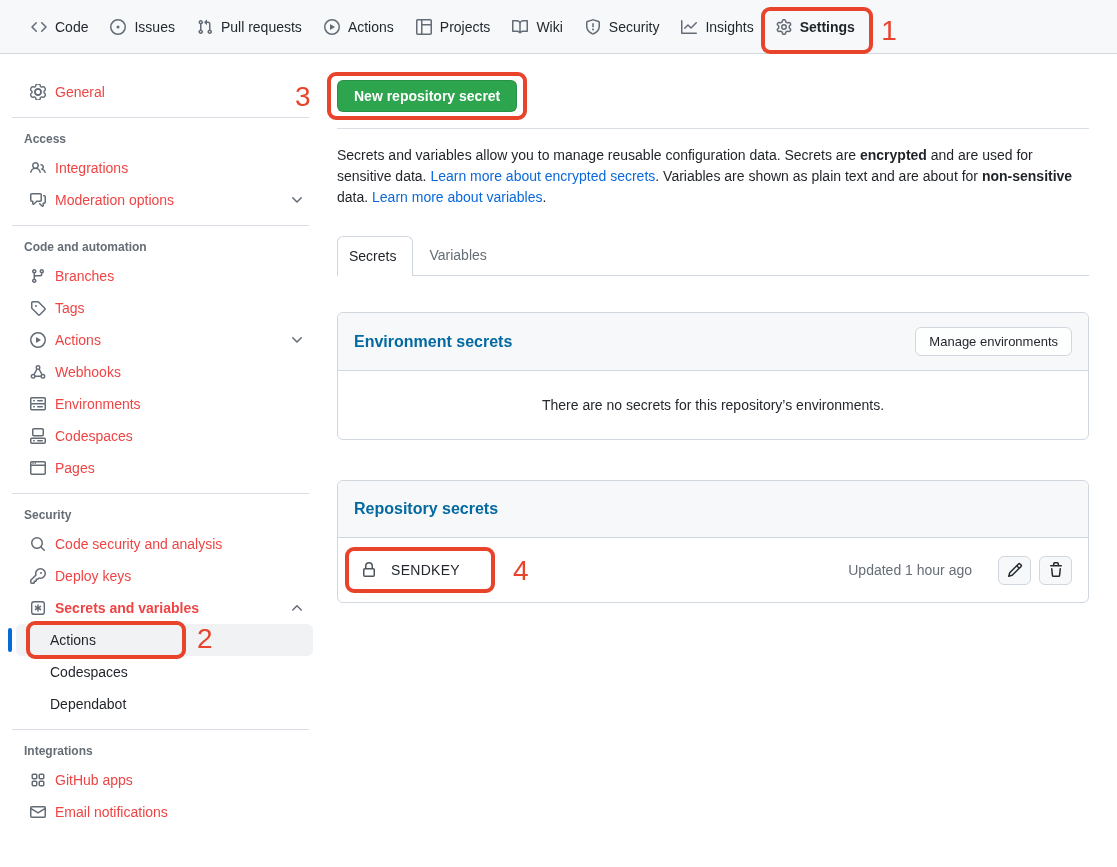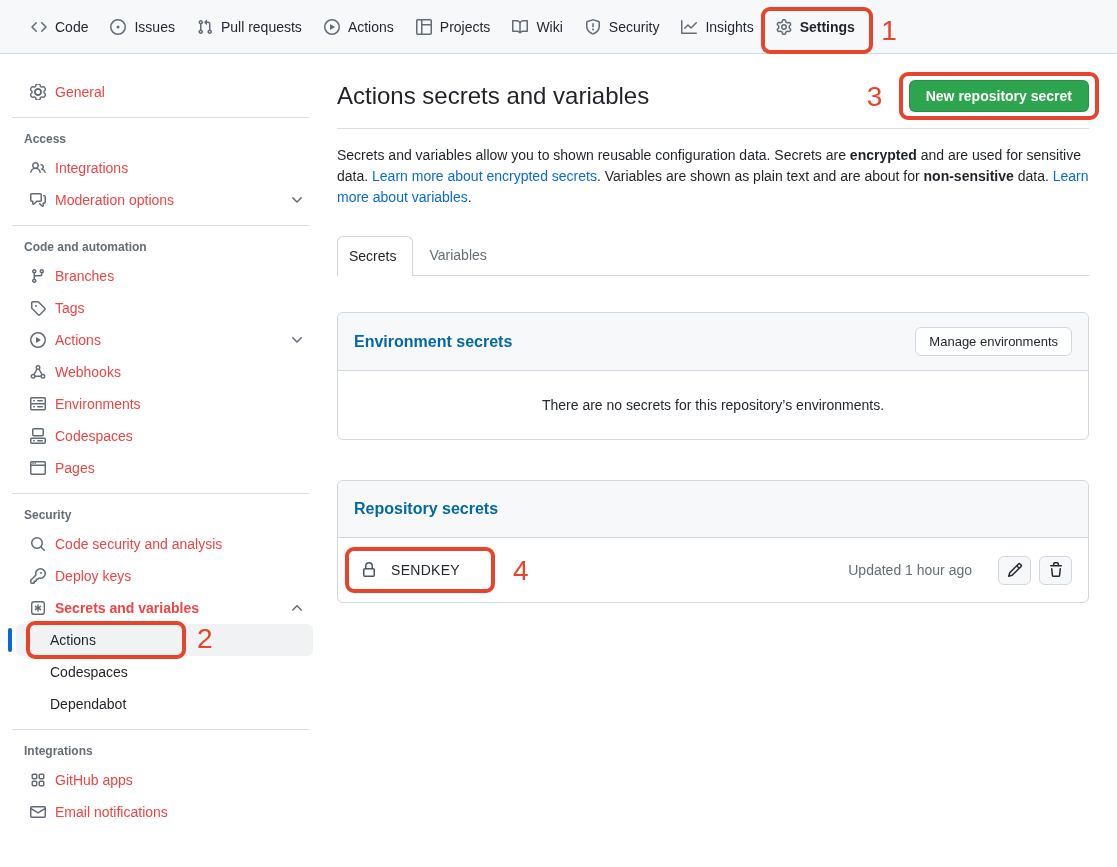--- a/index.html
+++ b/index.html
@@ -375,29 +375,28 @@
             <svg width="16" height="16" viewBox="0 0 16 16" fill="currentColor">
               <path d="M1.75 2h12.5c.966 0 1.75.784 1.75 1.75v8.5A1.75 1.75 0 0 1 14.25 14H1.75A1.75 1.75 0 0 1 0 12.25v-8.5C0 2.784.784 2 1.75 2ZM1.5 12.251c0 .138.112.25.25.25h12.5a.25.25 0 0 0 .25-.25V5.809L8.38 9.397a.75.75 0 0 1-.76 0L1.5 5.809Zm13-8.181v-.32a.25.25 0 0 0-.25-.25H1.75a.25.25 0 0 0-.25.25v.32L8 7.88Z"></path>
             </svg>
           </span>
         <span>Email notifications</span>
       </div>
     </aside>
 
     <main class="main">
       <div class="page-head">
-        <h1>Actions secrets and variables</h1>
         <span class="btn-wrap">
           <button class="btn-green">New repository secret</button>
           <span class="ann-frame f3"></span>
           <span class="ann-num n3">3</span>
         </span>
       </div>
 
-      <p class="desc"><span>Secrets and variables allow you to shown reusable configuration data. Secrets are </span><b>encrypted</b><span> and are used for sensitive data. </span><a>Learn more about encrypted secrets</a><span>. Variables are shown as plain text and are about for </span><b>non-sensitive</b><span> data. </span><a>Learn more about variables</a><span>.</span></p>
+      <p class="desc"><span>Secrets and variables allow you to manage reusable configuration data. Secrets are </span><b>encrypted</b><span> and are used for sensitive data. </span><a>Learn more about encrypted secrets</a><span>. Variables are shown as plain text and are about for </span><b>non-sensitive</b><span> data. </span><a>Learn more about variables</a><span>.</span></p>
 
 
       <div class="tabs">
         <div class="tab active">Secrets</div>
         <div class="tab">Variables</div>
       </div>
 
       <section class="box">
         <div class="box-head">
           <span class="box-title">Environment secrets</span>

